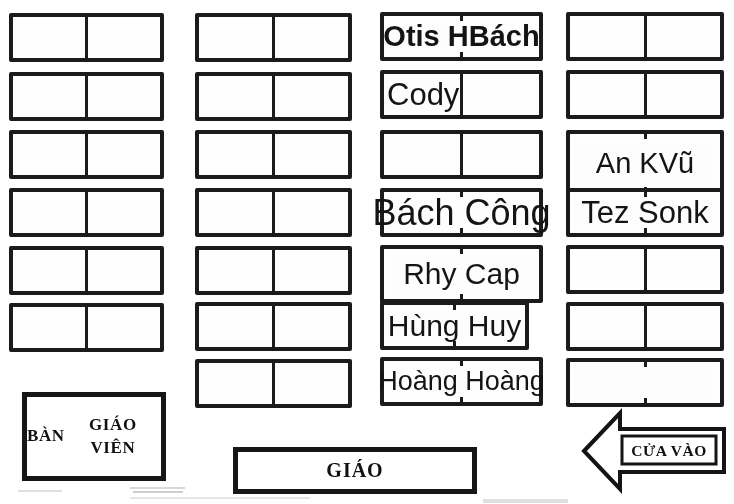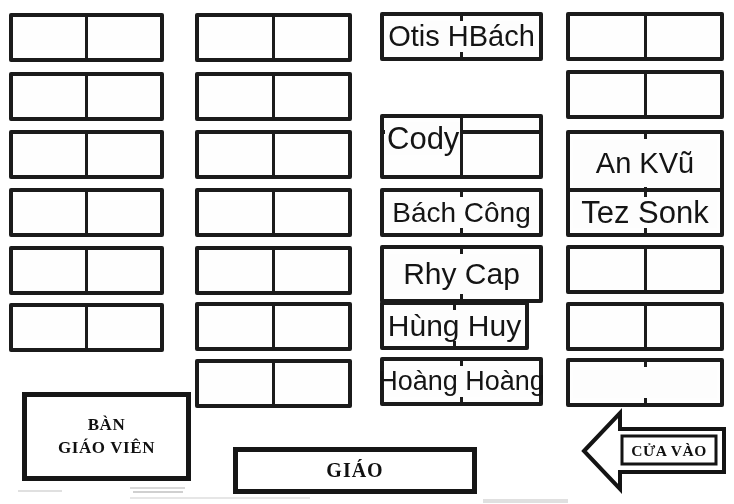--- a/index.html
+++ b/index.html
@@ -17,23 +17,23 @@
   }
   .card{
     position:absolute;background:#fdfdfd;display:flex;align-items:center;justify-content:center;
     font-family:"Liberation Sans",sans-serif;color:#141414;white-space:nowrap;z-index:2;
     line-height:1;
   }
   .card-full{left:3px;right:3px;top:5px;bottom:5px;}
   .card-left{left:1px;top:4px;bottom:4px;width:47%;justify-content:flex-start;padding-left:2px;}
   .card-wide{left:-13px;right:-11px;top:5px;bottom:5px;}
   .teacher-desk{
-    position:absolute;left:22px;top:392px;width:169px;height:89px;
+    position:absolute;left:22px;top:392px;width:144px;height:89px;
     border:5px solid #161616;background:#ffffff;box-sizing:border-box;
-    display:flex;flex-direction:column;align-items:center;justify-content:center;
+    display:flex;flex-direction:row;align-items:center;justify-content:center;
     font-family:"Liberation Serif",serif;font-weight:bold;font-size:17px;
     letter-spacing:.6px;line-height:1.32;color:#111;text-align:center;
   }
   .board{
     position:absolute;left:233px;top:447px;width:244px;height:47px;
     border:5px solid #161616;background:#ffffff;box-sizing:border-box;
     display:flex;align-items:center;justify-content:center;
     font-family:"Liberation Serif",serif;font-weight:bold;font-size:20px;
     letter-spacing:1px;color:#111;
   }
@@ -84,32 +84,32 @@
         <div class="divider"></div>
       </div>
       <div class="desk" style="left: 195px; top: 302px; width: 157px; height: 49px;">
         <div class="divider"></div>
       </div>
       <div class="desk" style="left: 195px; top: 359px; width: 157px; height: 49px;">
         <div class="divider"></div>
       </div>
       <div class="desk" style="left: 380px; top: 12px; width: 163px; height: 49px;">
         <div class="divider"></div>
-        <div class="card card-full" style="font-size: 29px;">Otis HBách</div>
+        <div class="card card-full" style="font-size: 29px; font-weight: bold;">Otis HBách</div>
       </div>
-      <div class="desk" style="left: 380px; top: 70px; width: 163px; height: 49px; margin-top: 44px;">
+      <div class="desk" style="left: 380px; top: 70px; width: 163px; height: 49px;">
         <div class="divider"></div>
         <div class="card card-left" style="font-size: 31px;">Cody</div>
       </div>
       <div class="desk" style="left: 380px; top: 130px; width: 163px; height: 49px;">
         <div class="divider"></div>
       </div>
       <div class="desk" style="left: 380px; top: 188px; width: 163px; height: 49px;">
         <div class="divider"></div>
-        <div class="card card-full" style="font-size: 28px;">Bách Công</div>
+        <div class="card card-full" style="font-size: 36px;">Bách Công</div>
       </div>
       <div class="desk" style="left: 380px; top: 245px; width: 163px; height: 58px;">
         <div class="divider"></div>
         <div class="card card-full" style="font-size: 30px;">Rhy Cap</div>
       </div>
       <div class="desk" style="left: 380px; top: 301px; width: 149px; height: 49px;">
         <div class="divider"></div>
         <div class="card card-full" style="font-size: 30px;">Hùng Huy</div>
       </div>
       <div class="desk" style="left: 380px; top: 357px; width: 163px; height: 49px;">

